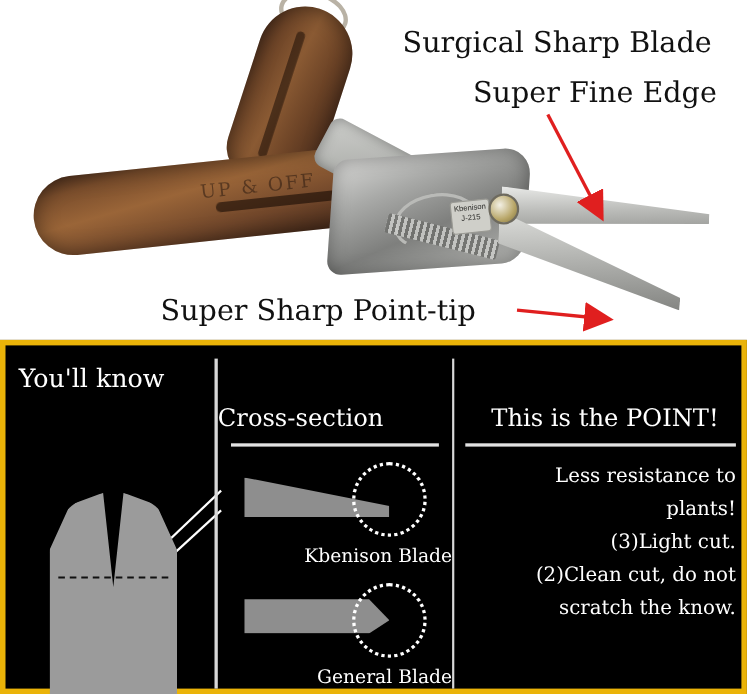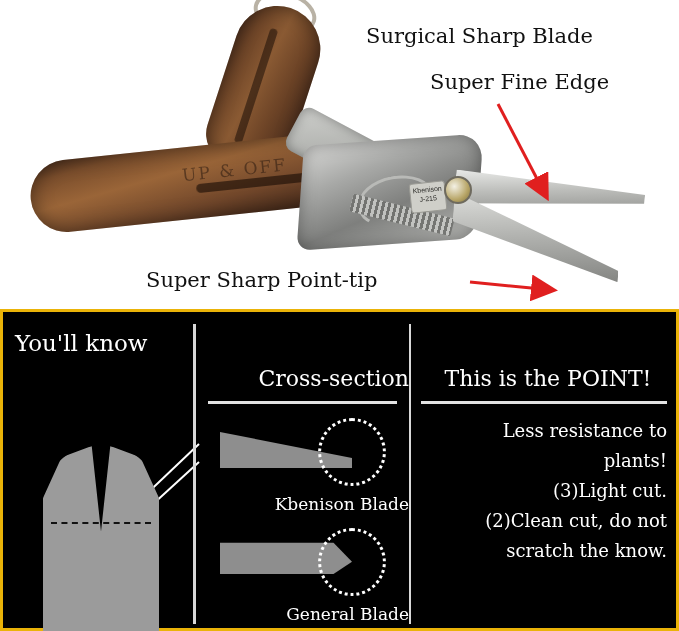--- a/index.html
+++ b/index.html
@@ -173,21 +173,21 @@
     border: 3px solid #b9bab7;
     border-radius: 50% 50% 40% 40%;
     border-bottom-color: transparent;
     transform: rotate(-10deg);
   }
 
   
   .callout {
     position: absolute;
     font-family: "DejaVu Serif", serif;
-    font-size: 21px;
+    font-size: 26px;
     color: #111111;
     white-space: nowrap;
   }
   .callout-1 { left: 366px; top: 24px; }
   .callout-2 { left: 430px; top: 70px; }
   .callout-3 { left: 146px; top: 268px; }
 
   .arrow-svg {
     position: absolute;
     left: 0; top: 0;
@@ -196,21 +196,21 @@
   }
 
   
   .bottom-panel {
     position: absolute;
     left: 0; top: 309px;
     width: 679px;
     height: 322px;
     background: #000000;
     box-sizing: border-box;
-    border: 3px solid #eab308;
+    border: 5px solid #eab308;
   }
 
   .bp-left {
     position: absolute;
     left: 6px; top: 16px;
     width: 182px;
     height: 292px;
   }
   .bp-left-title {
     color: #ffffff;
@@ -252,21 +252,21 @@
     width: 218px;
     height: 300px;
     border-left: 3px solid #d8d8d8;
     border-right: 2px solid #d8d8d8;
     box-sizing: border-box;
   }
   .bp-mid-title {
     color: #ffffff;
     font-family: "DejaVu Serif", serif;
     font-size: 22px;
-    text-align: right;
+    text-align: left;
     padding-top: 42px;
   }
   .rule {
     height: 3px;
     background: #e2e2e2;
     margin: 10px 12px 0 12px;
   }
   .blade-fig {
     position: relative;
     height: 74px;

